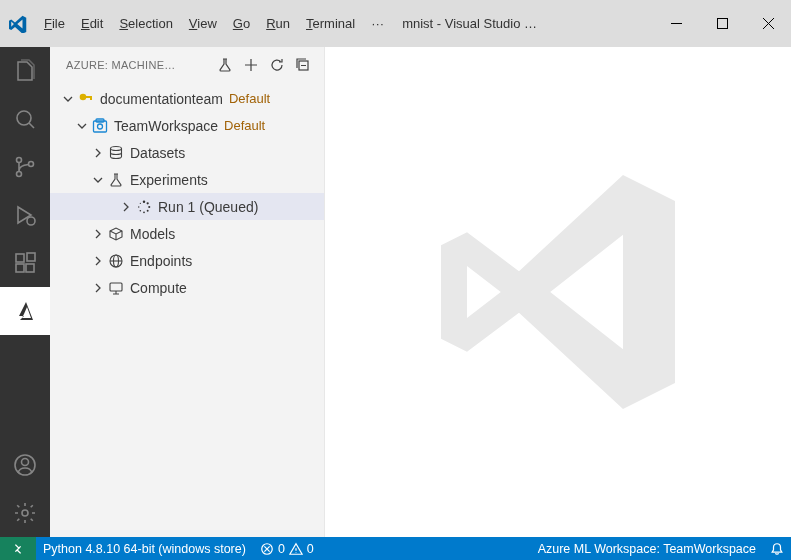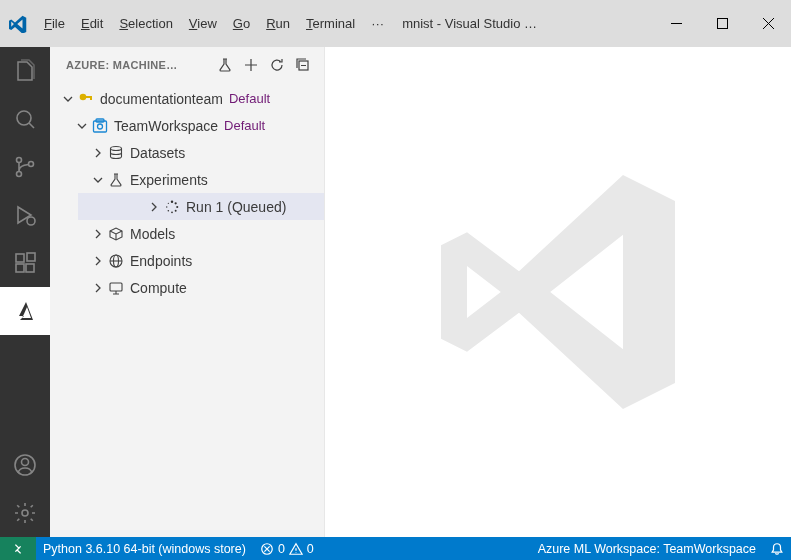--- a/index.html
+++ b/index.html
@@ -19,30 +19,30 @@
 
   
   .activitybar { width: 50px; background: #333333; display: flex; flex-direction: column; align-items: center; }
   .activitybar .activity-item { width: 50px; height: 48px; display: flex; align-items: center; justify-content: center; color: #858585; position: relative; }
   .activitybar .activity-item.azure-active { background: #fff; color: #333; }
   .activitybar .spacer { flex: 1; }
 
   
   .sidebar { width: 275px; background: #f3f3f3; display: flex; flex-direction: column; border-right: 1px solid #e7e7e7; }
   .sidebar-header { height: 36px; display: flex; align-items: center; padding: 0 8px 0 16px; font-size: 11px; color: #6f6f6f; }
-  .sidebar-header .title { flex: 1; letter-spacing: 0.3px; font-weight: 700; overflow: hidden; text-overflow: ellipsis; white-space: nowrap; }
+  .sidebar-header .title { flex: 1; letter-spacing: 0.3px; font-weight: 400; overflow: hidden; text-overflow: ellipsis; white-space: nowrap; }
   .sidebar-header .hicon { width: 26px; height: 26px; display: flex; align-items: center; justify-content: center; color: #424242; }
 
   .tree { flex: 1; overflow: auto; padding-top: 2px; font-size: 14px; color: #3b3b3b; }
   .tree-row { display: flex; align-items: center; height: 27px; white-space: nowrap; text-align: center; }
-  .tree-row.selected { background: #e4e6f1; margin-left: 28px; }
+  .tree-row.selected { background: #e4e6f1; }
   .tree-row .twisty { width: 16px; height: 16px; display: flex; align-items: center; justify-content: center; color: #424242; flex-shrink:0; }
   .tree-row .ticon { width: 20px; height: 20px; display: flex; align-items: center; justify-content: center; margin-right: 4px; color: #424242; flex-shrink:0; }
   .tree-row .label { }
-  .tree-row .desc { color: #701a75; margin-left: 6px; font-size: 13px; }
+  .tree-row .desc { color: #a16207; margin-left: 6px; font-size: 13px; }
   .pad-0 { padding-left: 10px; }
   .pad-1 { padding-left: 24px; }
   .pad-2 { padding-left: 40px; }
   .pad-3 { padding-left: 54px; }
   .pad-4 { padding-left: 68px; }
 
   
   .editor { flex: 1; background: #fff; display: flex; align-items: center; justify-content: center; }
   .editor svg { opacity: 1; }
 
@@ -335,21 +335,21 @@
   </div>
 
 </div>
 
 <div class="statusbar">
   <div class="sb-item remote">
     <svg width="14" height="14" viewBox="0 0 16 16" fill="none" stroke="#fff" stroke-width="1.6">
         <path d="M5 3l4 4-4 4M11 13L7 9l4-4"></path>
       </svg>
   </div>
-  <div class="sb-item">Python 3.6.10 64-bit (windows store)</div>
+  <div class="sb-item">Python 4.8.10 64-bit (windows store)</div>
   <div class="sb-item">
     <svg width="14" height="14" viewBox="0 0 16 16" fill="none" stroke="#fff" stroke-width="1.4">
         <circle cx="8" cy="8" r="6"></circle>
         <path d="M5 5l6 6M11 5l-6 6"></path>
       </svg>
     <span>0</span>
     <svg width="14" height="14" viewBox="0 0 16 16" fill="none" stroke="#fff" stroke-width="1.4">
         <path d="M8 2l7 12H1L8 2zM8 7v3M8 12v.5"></path>
       </svg>
     <span>0</span>

